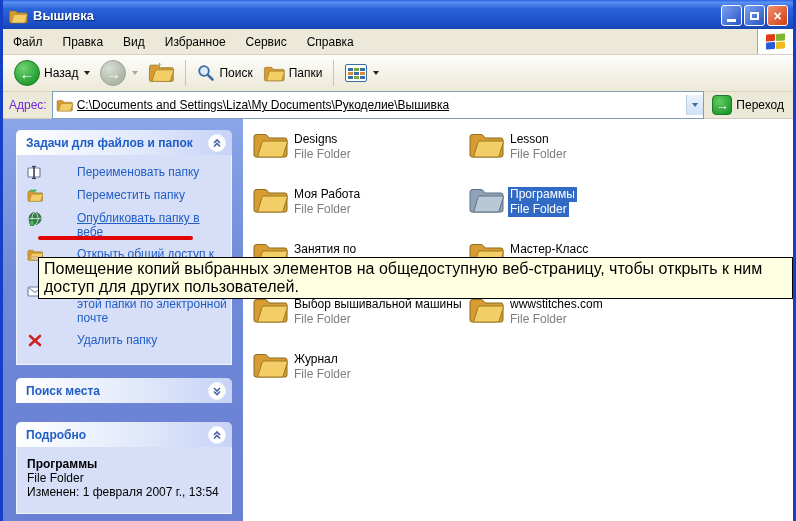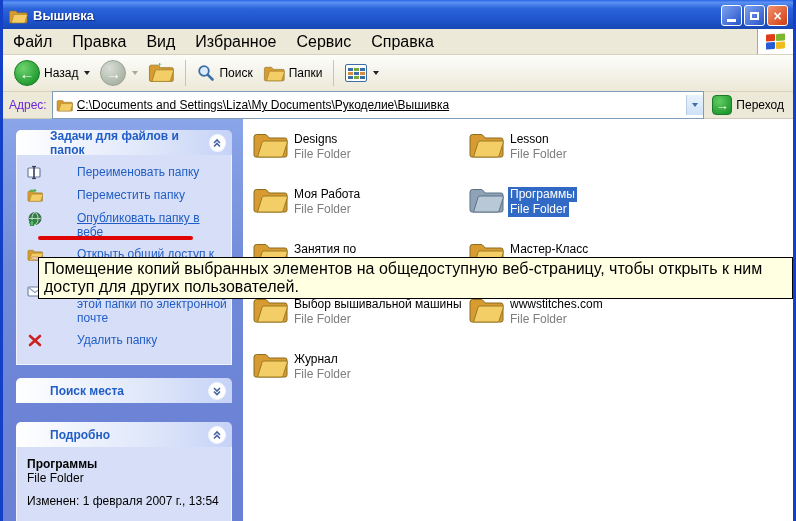--- a/index.html
+++ b/index.html
@@ -13,21 +13,21 @@
     text-shadow:1px 1px 1px #0a2a7a; flex:1;}
   .winbtns{ display:flex; gap:2px; }
   .wbtn{ width:21px; height:21px; border:1px solid #fff; border-radius:3px; color:#fff;
     display:flex; align-items:center; justify-content:center; font-size:14px; font-weight:bold;
     background:linear-gradient(135deg,#7da2f0,#2654c8);}
   .wbtn.close{ background:linear-gradient(135deg,#f0936f,#d13d12); }
   .minbar{ width:9px; height:3px; background:#fff; margin-top:9px;}
   .maxbox{ width:9px; height:8px; border:2px solid #fff;}
   
   .menubar{ height:26px; background:#ece9d8; border-bottom:1px solid #d8d2bd;
-    display:flex; align-items:stretch; font-size:16px; color:#000;}
+    display:flex; align-items:stretch; font-size:12px; color:#000;}
   .menu-item{ padding:0 10px; display:flex; align-items:center; cursor:default;}
   .menu-spacer{ flex:1; }
   .winlogo-box{ width:36px; background:#fff; border-left:1px solid #aca899;
     display:flex; align-items:center; justify-content:center;}
   .flag{ display:grid; grid-template-columns:9px 9px; grid-template-rows:7px 7px; gap:1px; transform:skewY(-4deg);}
   .flag i{ display:block; border-radius:1px;}
   
   .toolbar{ height:37px; background:linear-gradient(180deg,#fdfdfb,#ece9d8);
     border-bottom:1px solid #d8d2bd; display:flex; align-items:center; padding:0 6px; font-size:12px;}
   .tbtn{ display:flex; align-items:center; gap:4px; padding:3px 5px; border-radius:3px;}
@@ -58,33 +58,33 @@
     background:radial-gradient(circle at 35% 30%,#63cc63,#1f9b2e 80%);
     color:#fff; font-weight:bold; display:flex; align-items:center; justify-content:center; font-size:13px;}
   
   .content{ display:flex; height:402px; }
   .sidebar{ width:240px; background:linear-gradient(180deg,#8aa5e8 0%,#7089d8 40%,#6a80d4 100%);
     padding:11px 11px 0 13px; flex-shrink:0;}
   .panel{ width:216px; }
   .panel-header{ height:25px; display:flex; align-items:center; justify-content:space-between;
     padding:0 6px 0 10px; border-radius:5px 5px 0 0;
     background:linear-gradient(90deg,#ffffff 0%,#dfe7fa 60%,#c6d3f7 100%);}
-  .panel-title{ color:#215dc6; font-weight:bold; font-size:12px;margin-left:24px;}
+  .panel-title{ color:#215dc6; font-weight:bold; font-size:12px;}
   .chev{ width:18px; height:18px; border-radius:50%; background:#fff; border:1px solid #f1f4fd;
     display:flex; align-items:center; justify-content:center;}
   .panel-body{ background:#d6dff7; border:1px solid #f0f3fd; border-top:none; padding:10px 4px 8px 10px;}
   .task{ display:flex; gap:7px; margin-bottom:8px; align-items:flex-start;}
   .task-label{ color:#215dc6; font-size:12px; line-height:14px;margin-left:27px;}
   .task.hovered .task-label{ text-decoration:underline;}
   .task-icon{ width:16px; height:15px; flex-shrink:0;}
   .panel.other{ margin-top:13px;}
   .panel.details{ margin-top:19px;}
   .details-body{ background:#d6dff7; border:1px solid #f0f3fd; border-top:none; padding:10px 10px 14px 10px; font-size:12px; color:#000;}
   .d-name{ font-weight:bold;}
-  .d-mod{ margin-top:9px;}
+  .d-mod{ margin-top:0;}
   
   .main{ flex:1; background:#fff; padding:8px 0 0 9px;
     display:grid; grid-template-columns:216px 216px; grid-auto-rows:55px; align-content:start;}
   .tile{ display:flex; gap:4px; align-items:flex-start; padding-top:2px;}
   .f-text{ padding-top:3px;}
   .f-name{ display:block; width:fit-content; font-size:12px; color:#000; padding:0 2px; line-height:15px;}
   .f-type{ display:block; width:fit-content; font-size:12px; color:#7d7d7d; padding:0 2px; line-height:15px;}
   .tile.selected .f-name,.tile.selected .f-type{ background:#316ac5; color:#fff;}
   
   .tooltip{ position:absolute; left:35px; top:257px; width:755px; background:#ffffe1;

